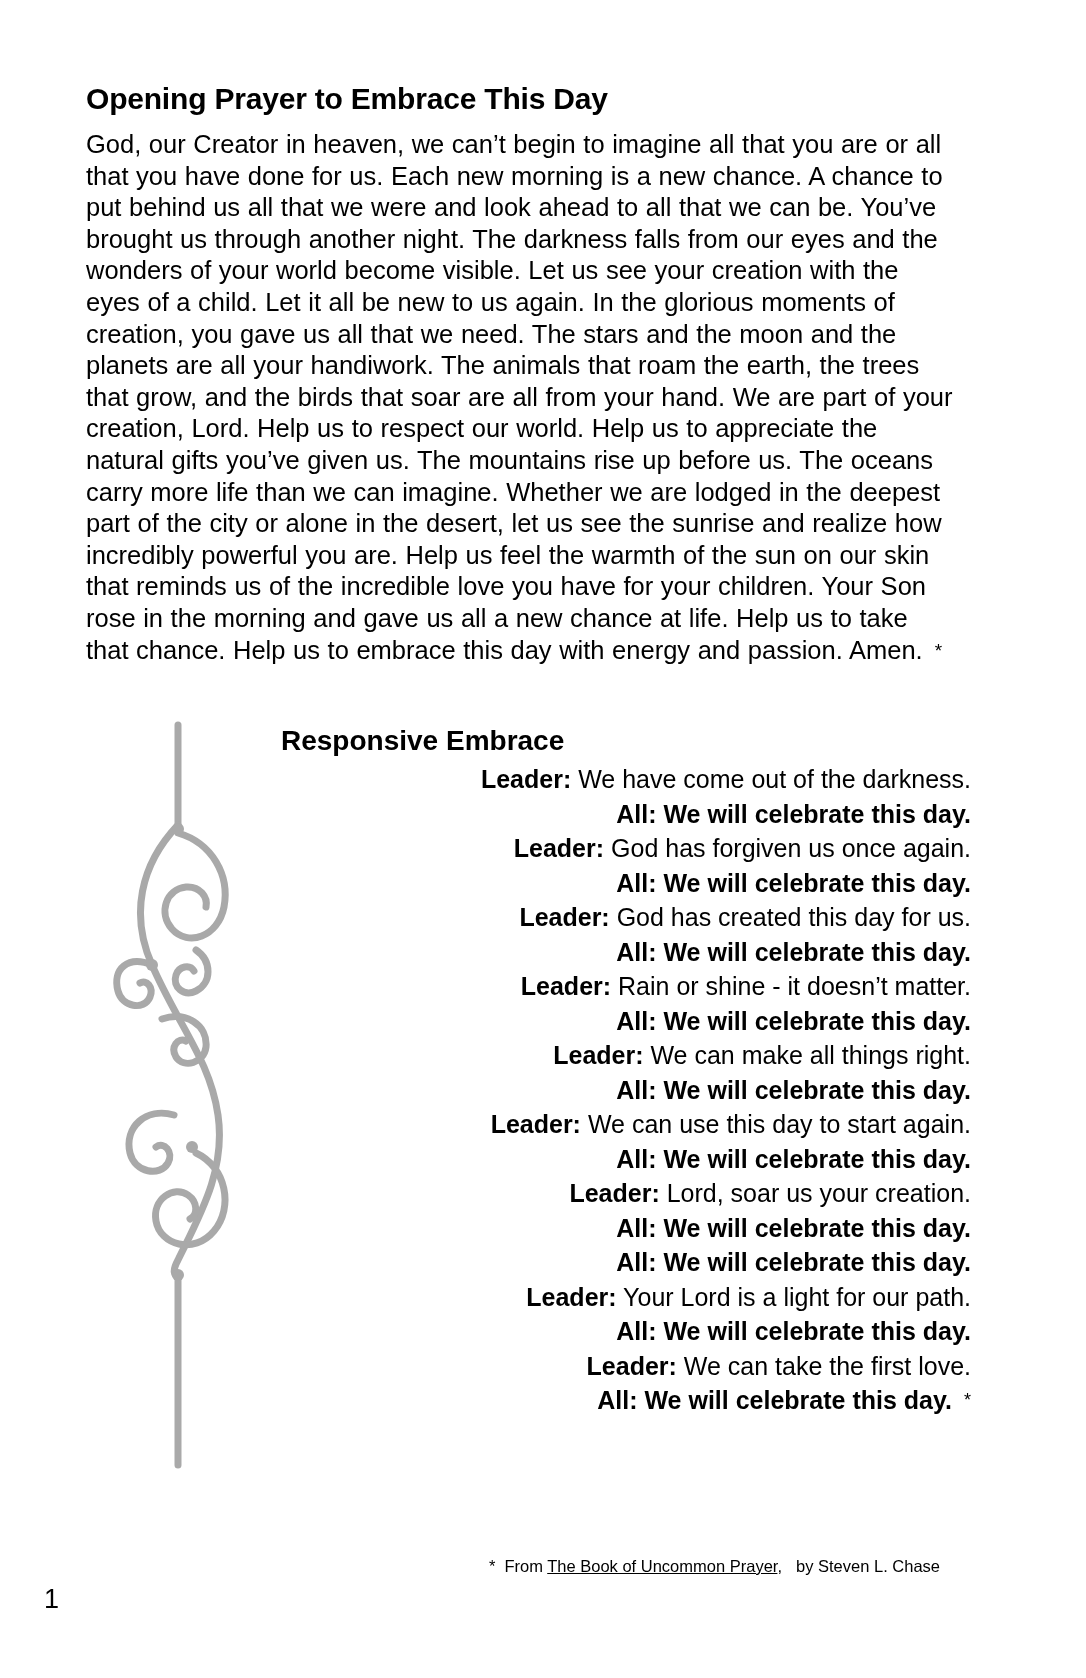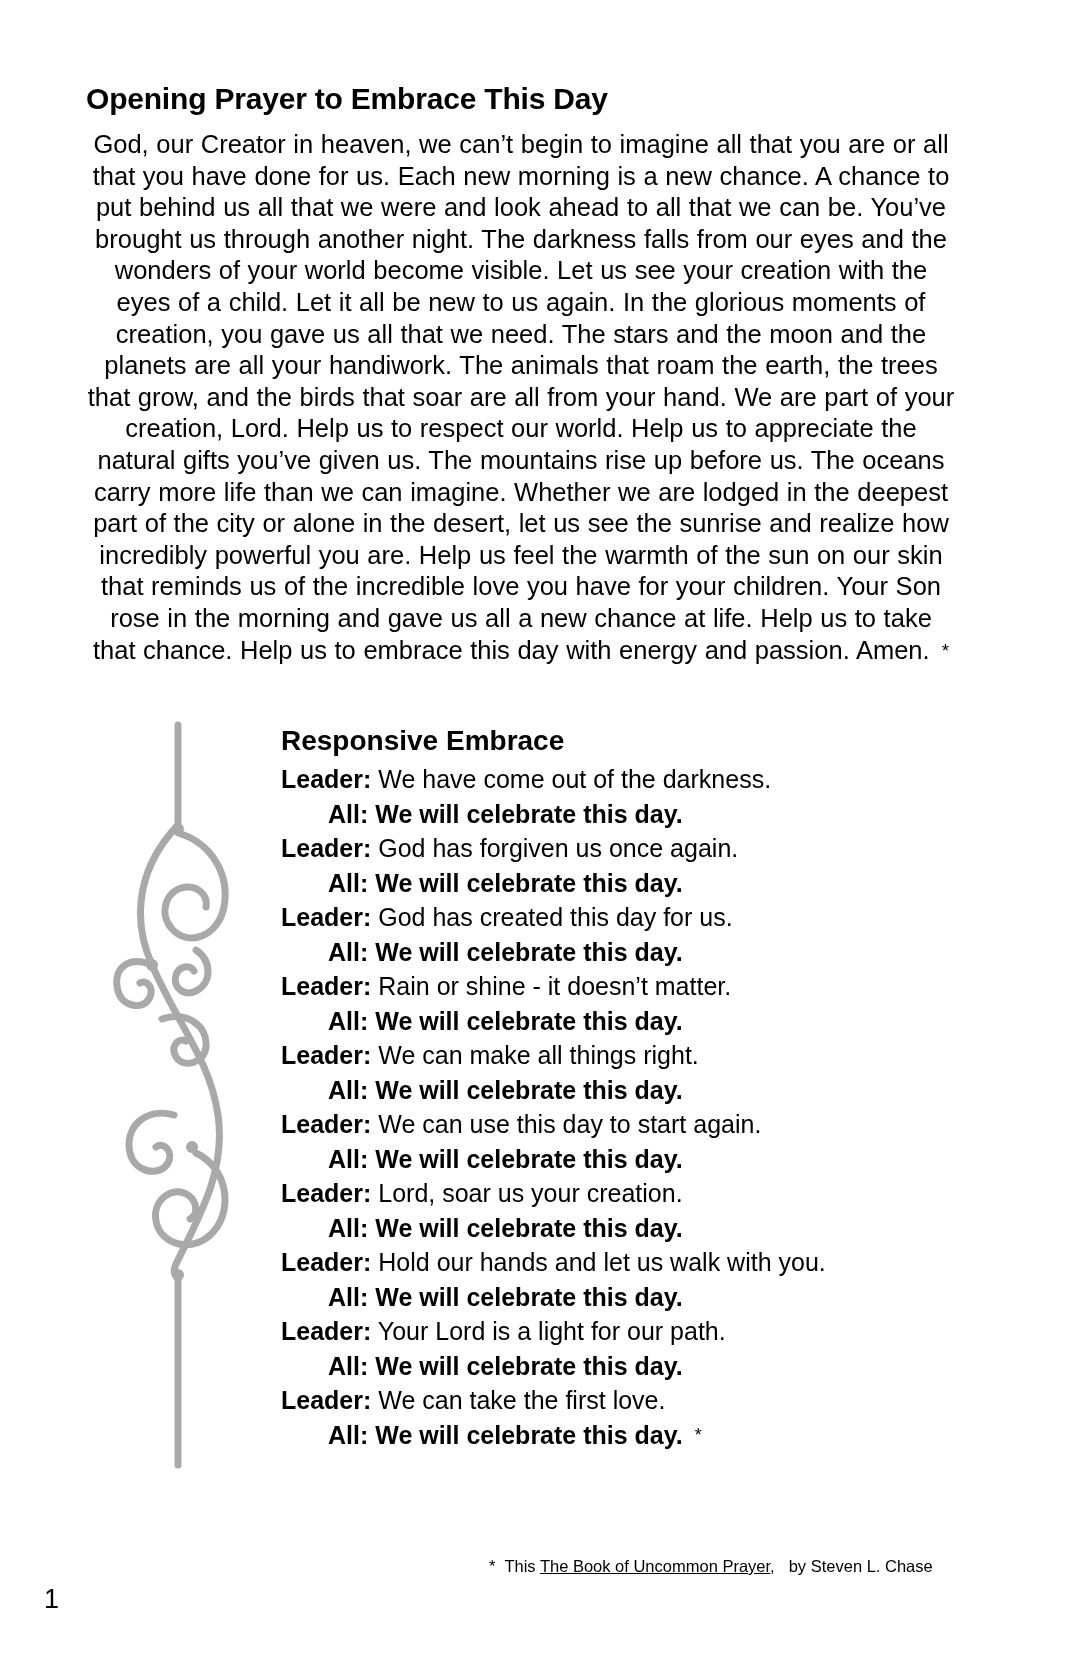--- a/index.html
+++ b/index.html
@@ -33,21 +33,21 @@
     font-size: 30px;
     font-weight: bold;
     letter-spacing: -0.2px;
     margin: 0 0 14px 0;
     line-height: 1.1;
   }
   .prayer-body {
     font-size: 25.5px;
     line-height: 31.6px;
     margin: 0;
-    text-align: center;
+    text-align: left;
     word-spacing: 0.5px;
   }
   .prayer-body .fn {
     font-size: 19px;
     vertical-align: 2px;
     margin-left: 12px;
   }
 
   
   .reading-section {
@@ -64,20 +64,21 @@
   }
   .reading-list {
     margin: 0;
     padding: 0;
     list-style: none;
   }
   .reading-line {
     font-size: 25px;
     line-height: 34.5px;
     white-space: nowrap;
+    text-align: right;
   }
   .reading-line.leader .role {
     font-weight: bold;
   }
   .reading-line.leader .said {
     font-weight: normal;
   }
   .reading-line.all {
     font-weight: bold;
     padding-left: 47px;
@@ -191,29 +192,28 @@
 
       <div class="reading-line leader"><span class="role">Leader:</span> <span class="said">We can make all things right.</span></div>
       <div class="reading-line all"><span class="role">All:</span> <span class="said">We will celebrate this day.</span></div>
 
       <div class="reading-line leader"><span class="role">Leader:</span> <span class="said">We can use this day to start again.</span></div>
       <div class="reading-line all"><span class="role">All:</span> <span class="said">We will celebrate this day.</span></div>
 
       <div class="reading-line leader"><span class="role">Leader:</span> <span class="said">Lord, soar us your creation.</span></div>
       <div class="reading-line all"><span class="role">All:</span> <span class="said">We will celebrate this day.</span></div>
 
-      <div class="reading-line leader"><span class="role">Leader:</span> <span class="said">Hold our hands and let us walk with you.</span></div>
       <div class="reading-line all"><span class="role">All:</span> <span class="said">We will celebrate this day.</span></div>
 
       <div class="reading-line leader"><span class="role">Leader:</span> <span class="said">Your Lord is a light for our path.</span></div>
       <div class="reading-line all"><span class="role">All:</span> <span class="said">We will celebrate this day.</span></div>
 
       <div class="reading-line leader"><span class="role">Leader:</span> <span class="said">We can take the first love.</span></div>
       <div class="reading-line all"><span class="role">All:</span> <span class="said">We will celebrate this day.</span><span class="fn">*</span></div>
 
     </div>
   </section>
 
-  <div class="footnote"><span class="star">*</span><span>This</span> <span class="book">The Book of Uncommon Prayer</span><span>,</span><span class="author">by Steven L. Chase</span></div>
+  <div class="footnote"><span class="star">*</span><span>From</span> <span class="book">The Book of Uncommon Prayer</span><span>,</span><span class="author">by Steven L. Chase</span></div>
 
   <div class="page-number">1</div>
 
 </div>
 
 </body></html>

